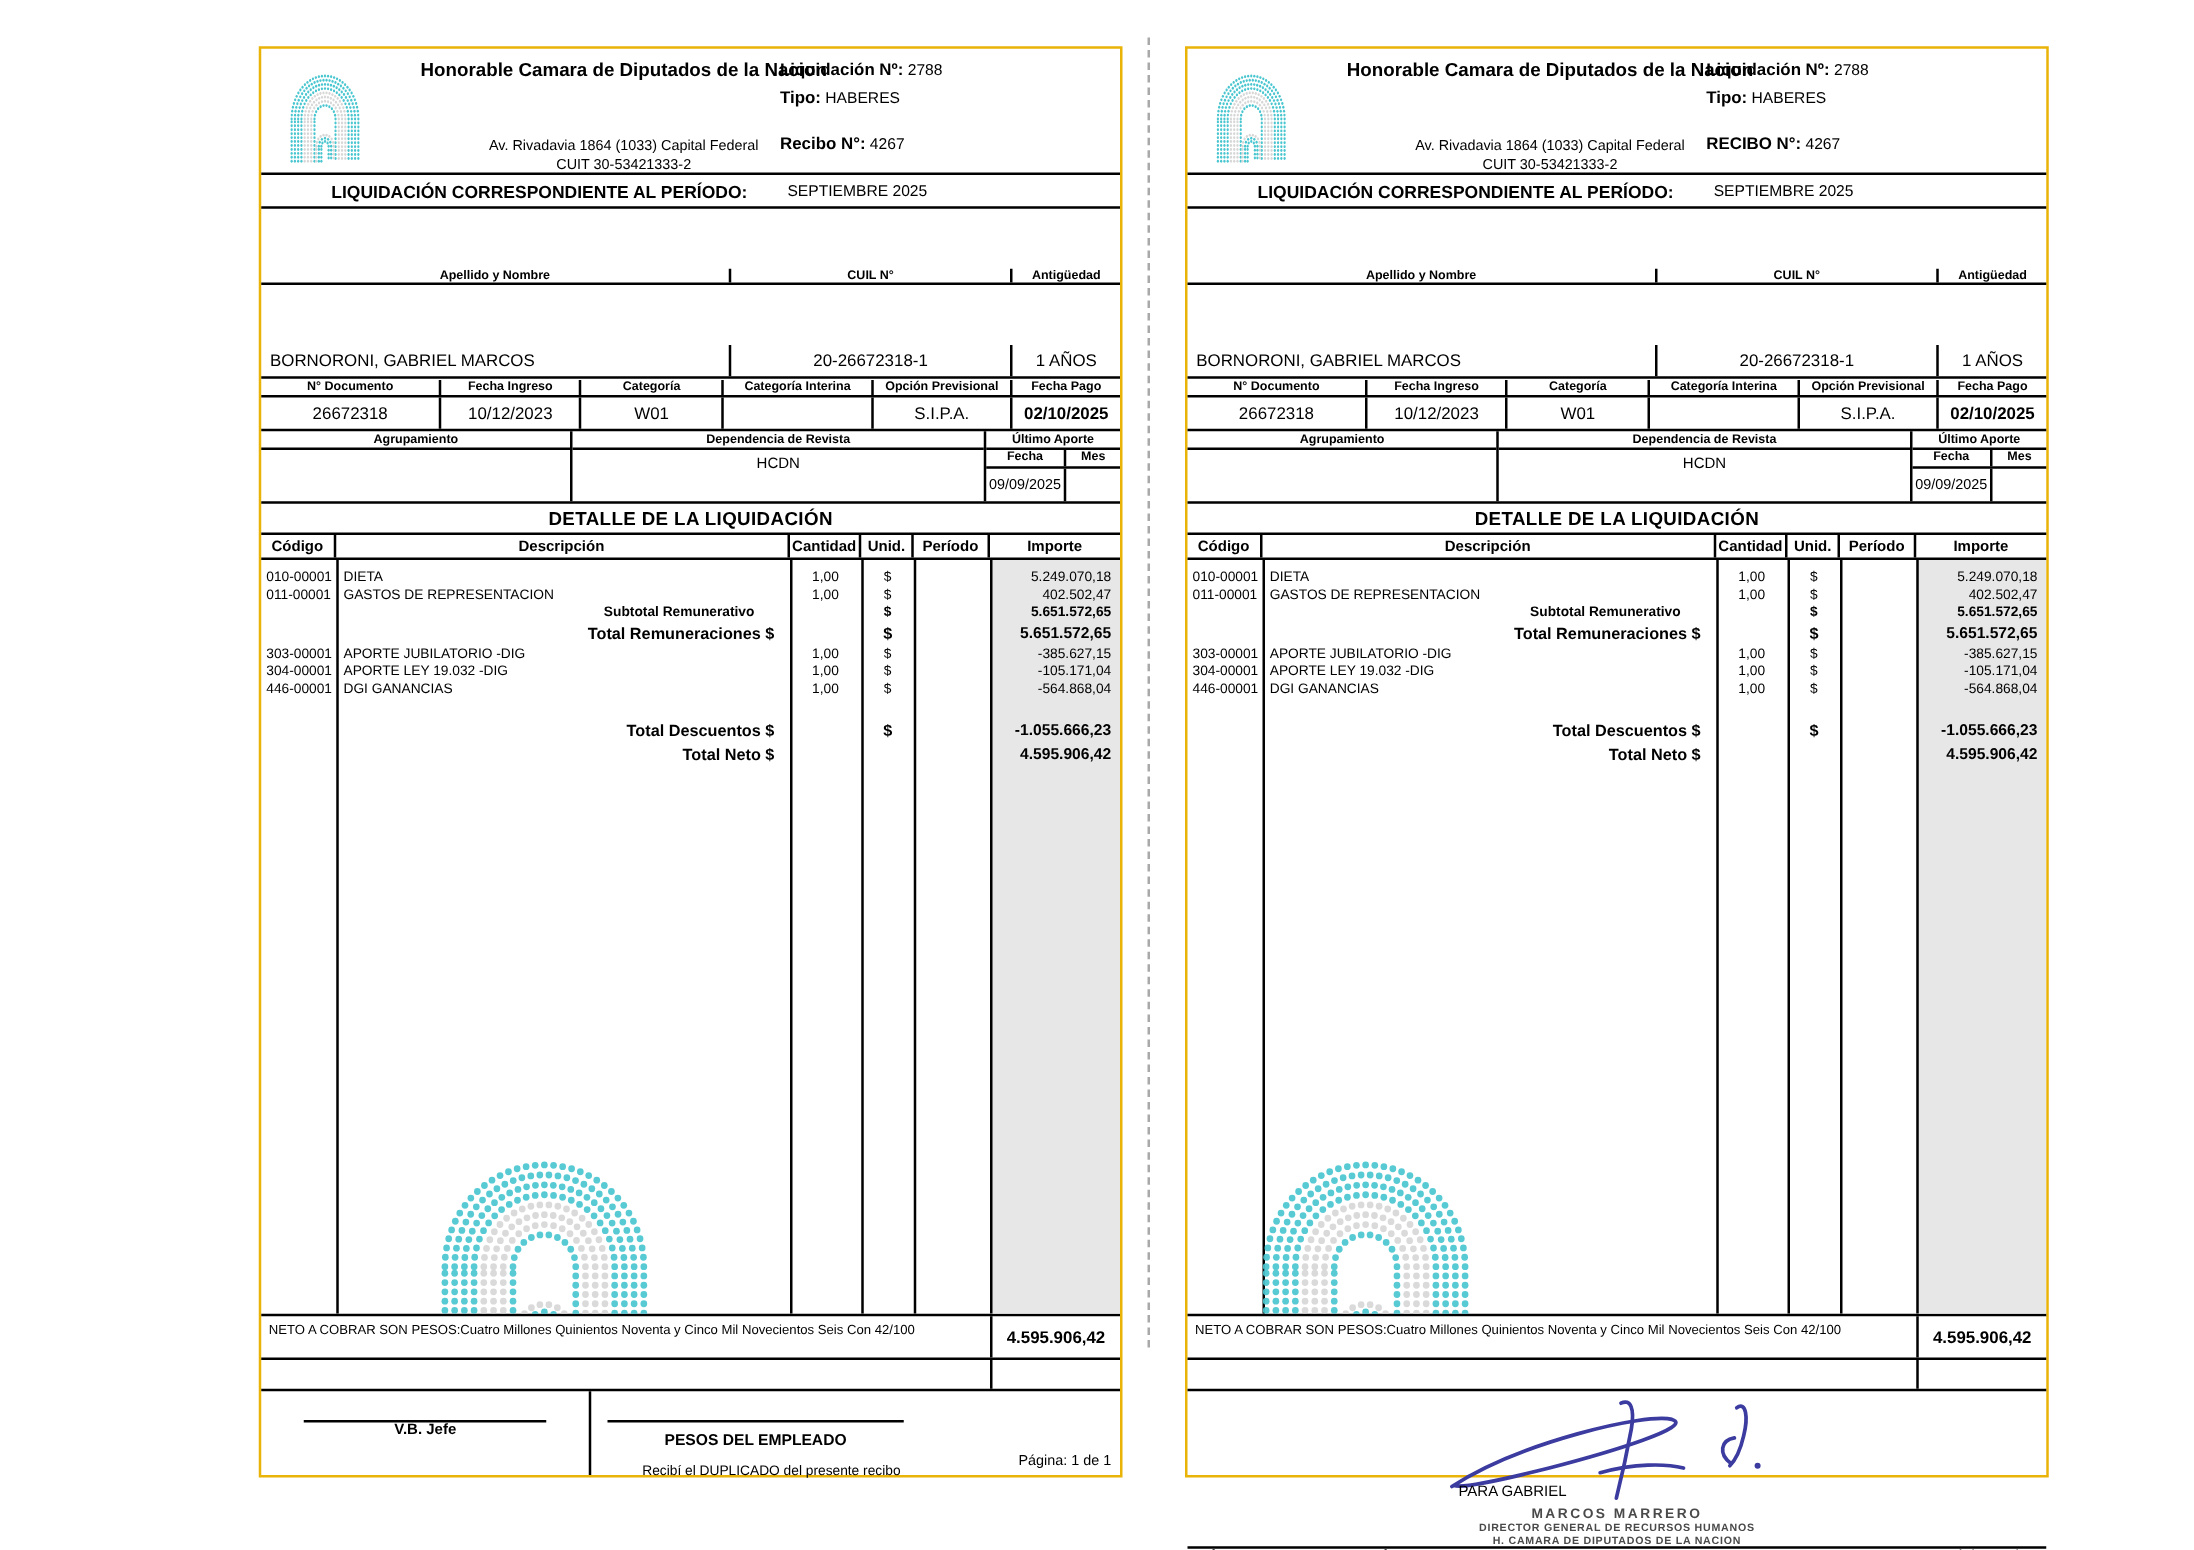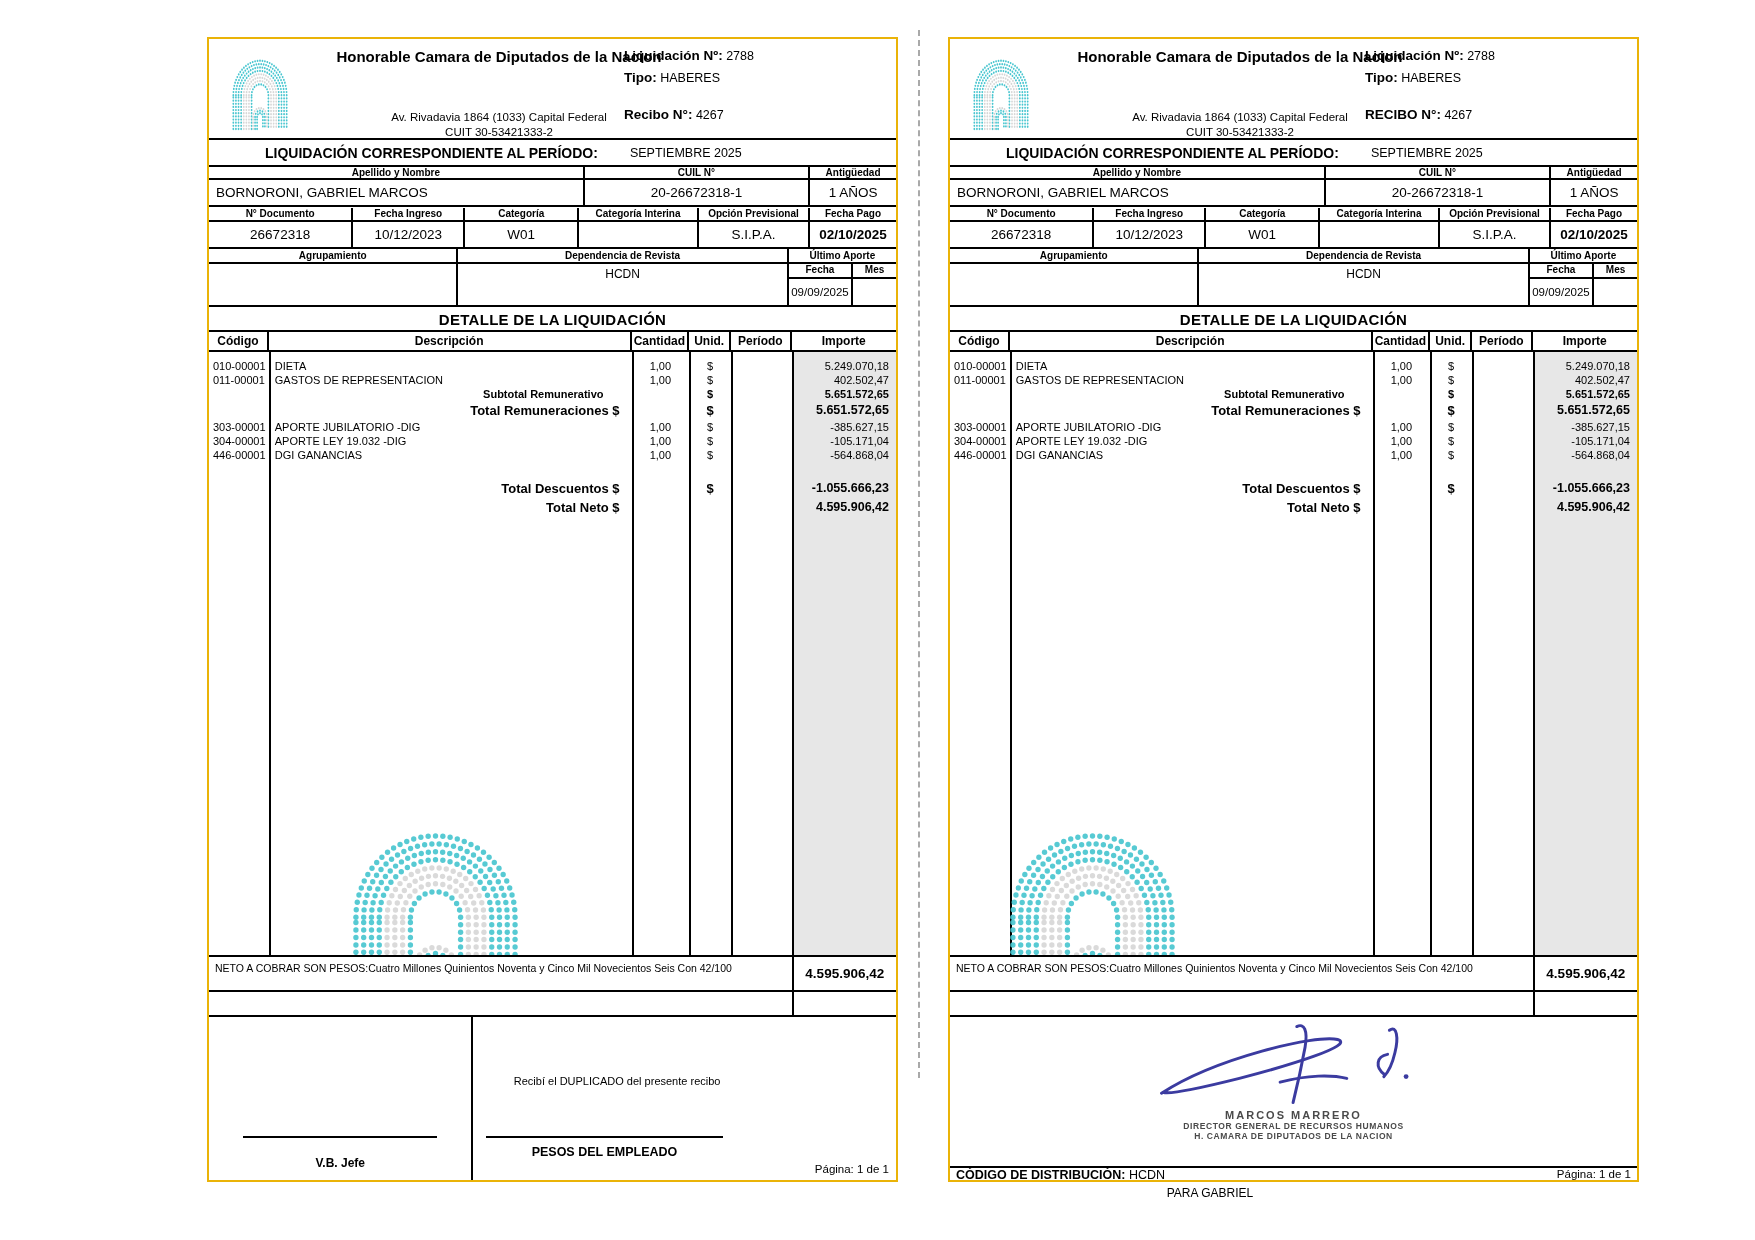--- a/index.html
+++ b/index.html
@@ -26,21 +26,21 @@
   .hdr-info .row { margin-bottom:7px; white-space:nowrap; }
   .hdr-info b { font-size:13.5px; }
   .hdr-info .recibo { margin-top:22px; }
 
   
   .period { height:27px; border-bottom:2px solid #000; display:flex; align-items:center; flex:none; }
   .period b { margin-left:56px; font-size:14px; }
   .period span.val { margin-left:32px; font-size:12.5px; }
 
   
-  .grid3 { display:grid; grid-template-columns:54.7% 32.8% 12.5%; flex:none; }
+  .grid3 { display:grid; grid-template-columns:54.7% 32.8% 12.5%; flex:none;margin-top:48px; }
   .grid6 { display:grid; grid-template-columns:21% 16.3% 16.6% 17.4% 16.2% 12.5%; flex:none; }
   .grid3 > div, .grid6 > div { border-right:2px solid #000; }
   .grid3 > div:last-child, .grid6 > div:last-child { border-right:none; }
   .lblrow { border-bottom:2px solid #000; }
   .lblrow > div { font-size:10px; font-weight:bold; text-align:center; }
   .lblrow.h13 { height:13px; } .lblrow.h15 { height:15px; padding-top:1px; }
   .valrow { height:27px; border-bottom:2px solid #000; }
   .valrow > div { font-size:13.5px; display:flex; align-items:center; justify-content:center; }
   .valrow > div.left { justify-content:flex-start; padding-left:7px; }
   .valrow .bold { font-weight:bold; }
@@ -102,21 +102,21 @@
   .emptyrow { height:25px; border-bottom:2px solid #000; display:grid;
               grid-template-columns:84.8% 15.2%; flex:none; }
   .emptyrow .cell2 { border-left:2px solid #000; }
 
   
   .floor { flex:1; display:grid; grid-template-columns:38.5% 61.5%; }
   .fbox { position:relative; }
   .fbox--l { border-right:2px solid #000; }
   .sigline { position:absolute; bottom:42px; border-top:2px solid #000; }
   .fbox--l .sigline { left:13%; right:13%; }
-  .fbox--l .siglabel { position:absolute; bottom:10px; left:0; width:100%; text-align:center;
+  .fbox--l .siglabel { position:absolute; bottom:30px; left:0; width:100%; text-align:center;
                        font-weight:bold; font-size:12px; }
   .fbox--r .recibi  { position:absolute; top:58px; left:2%; width:64%; text-align:center; font-size:11px; }
   .fbox--r .sigline { left:3%; width:56%; }
   .fbox--r .siglabel { position:absolute; bottom:21px; left:3%; width:56%; text-align:center;
                        font-weight:bold; font-size:12.5px; }
   .fbox--r .pagina { position:absolute; bottom:5px; right:7px; font-size:11.5px; }
 
   
   .sigarea { flex:1; position:relative; text-align:center; }
   .sigarea svg.sig { display:block; margin:4px auto 0; }

